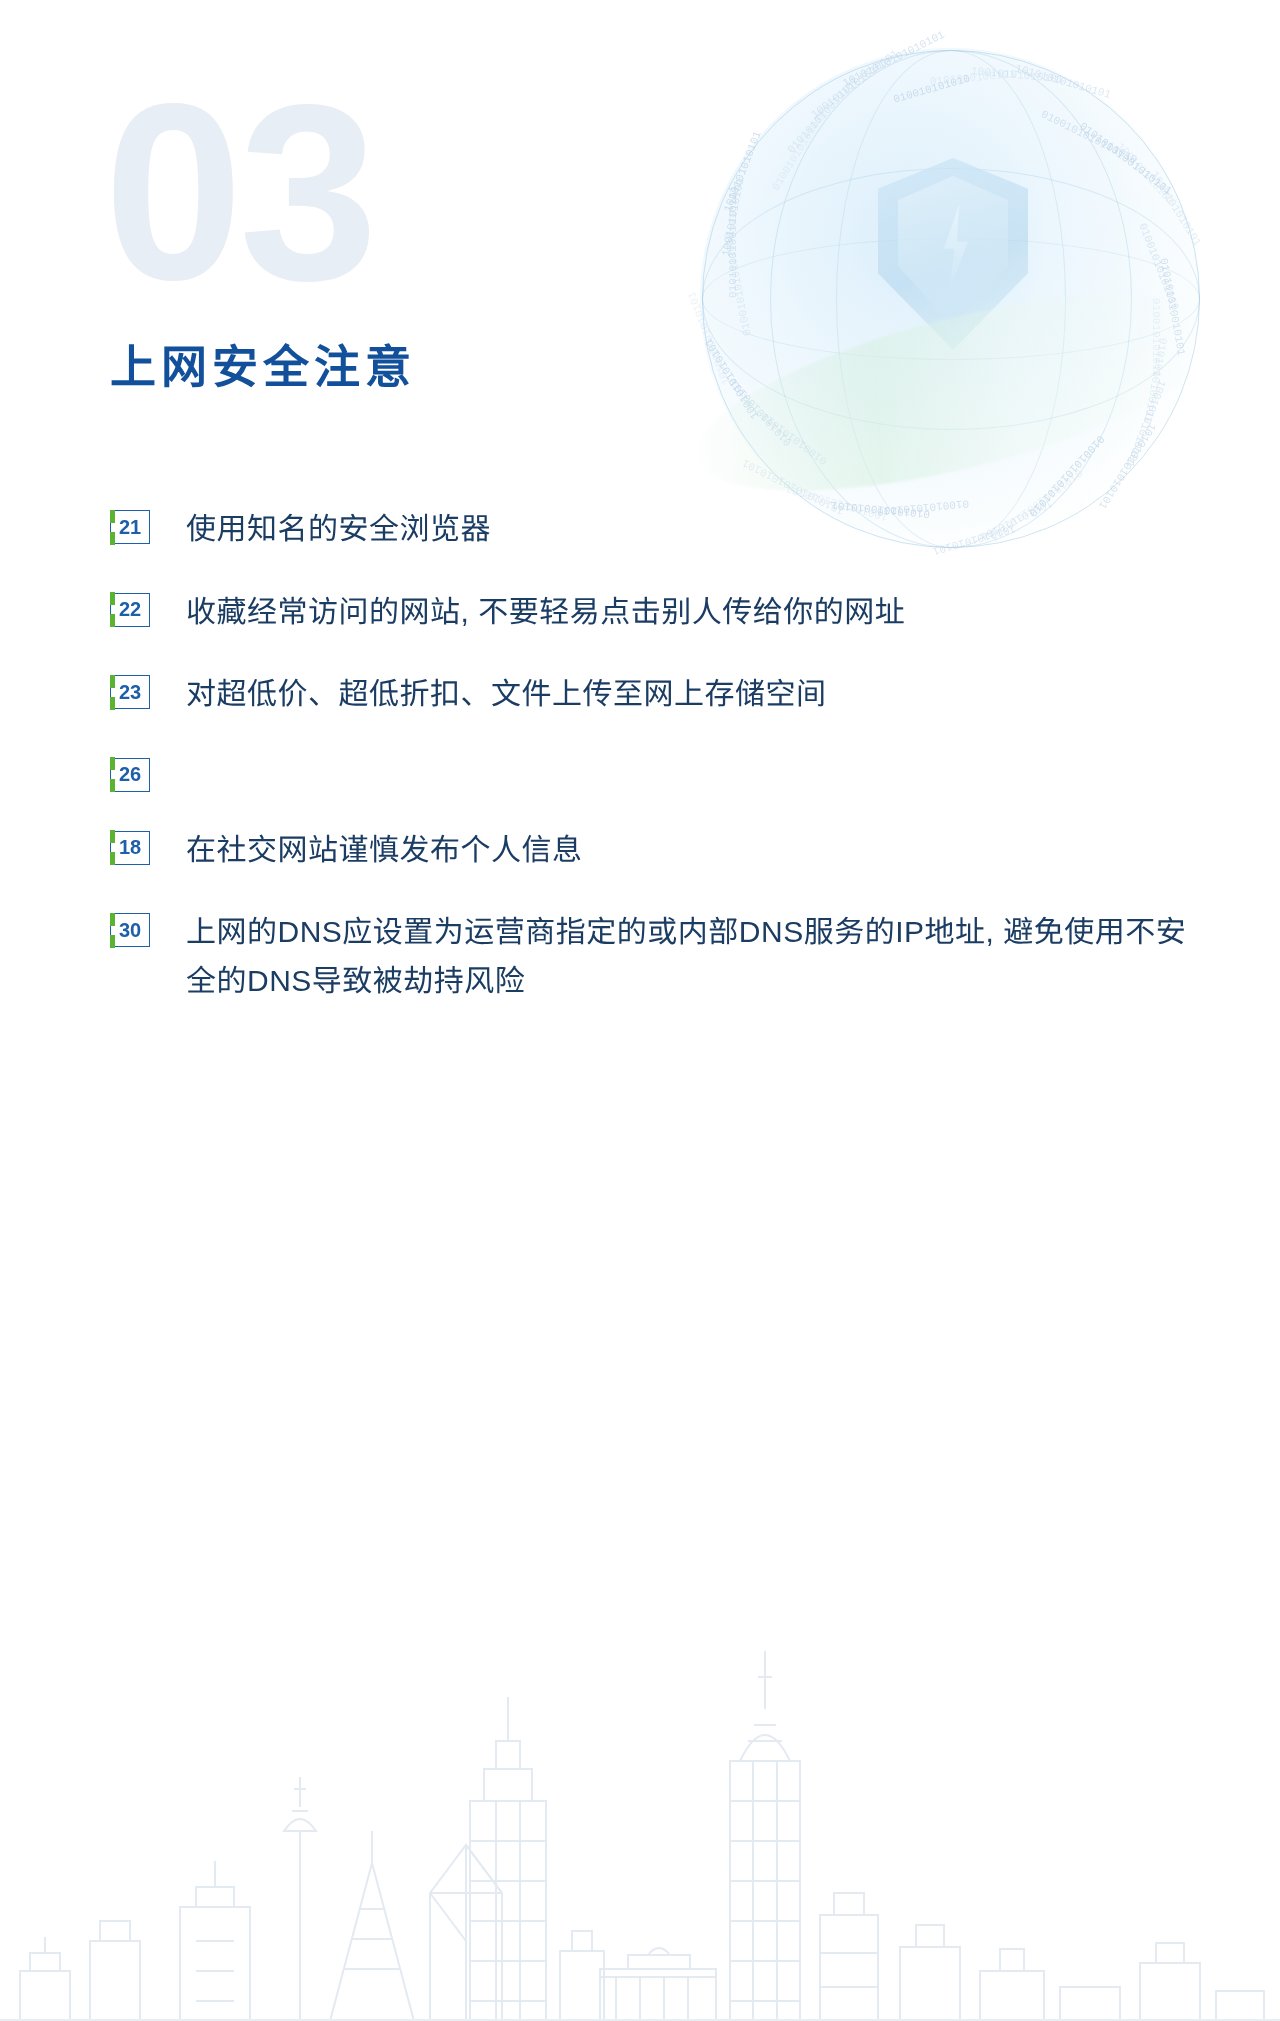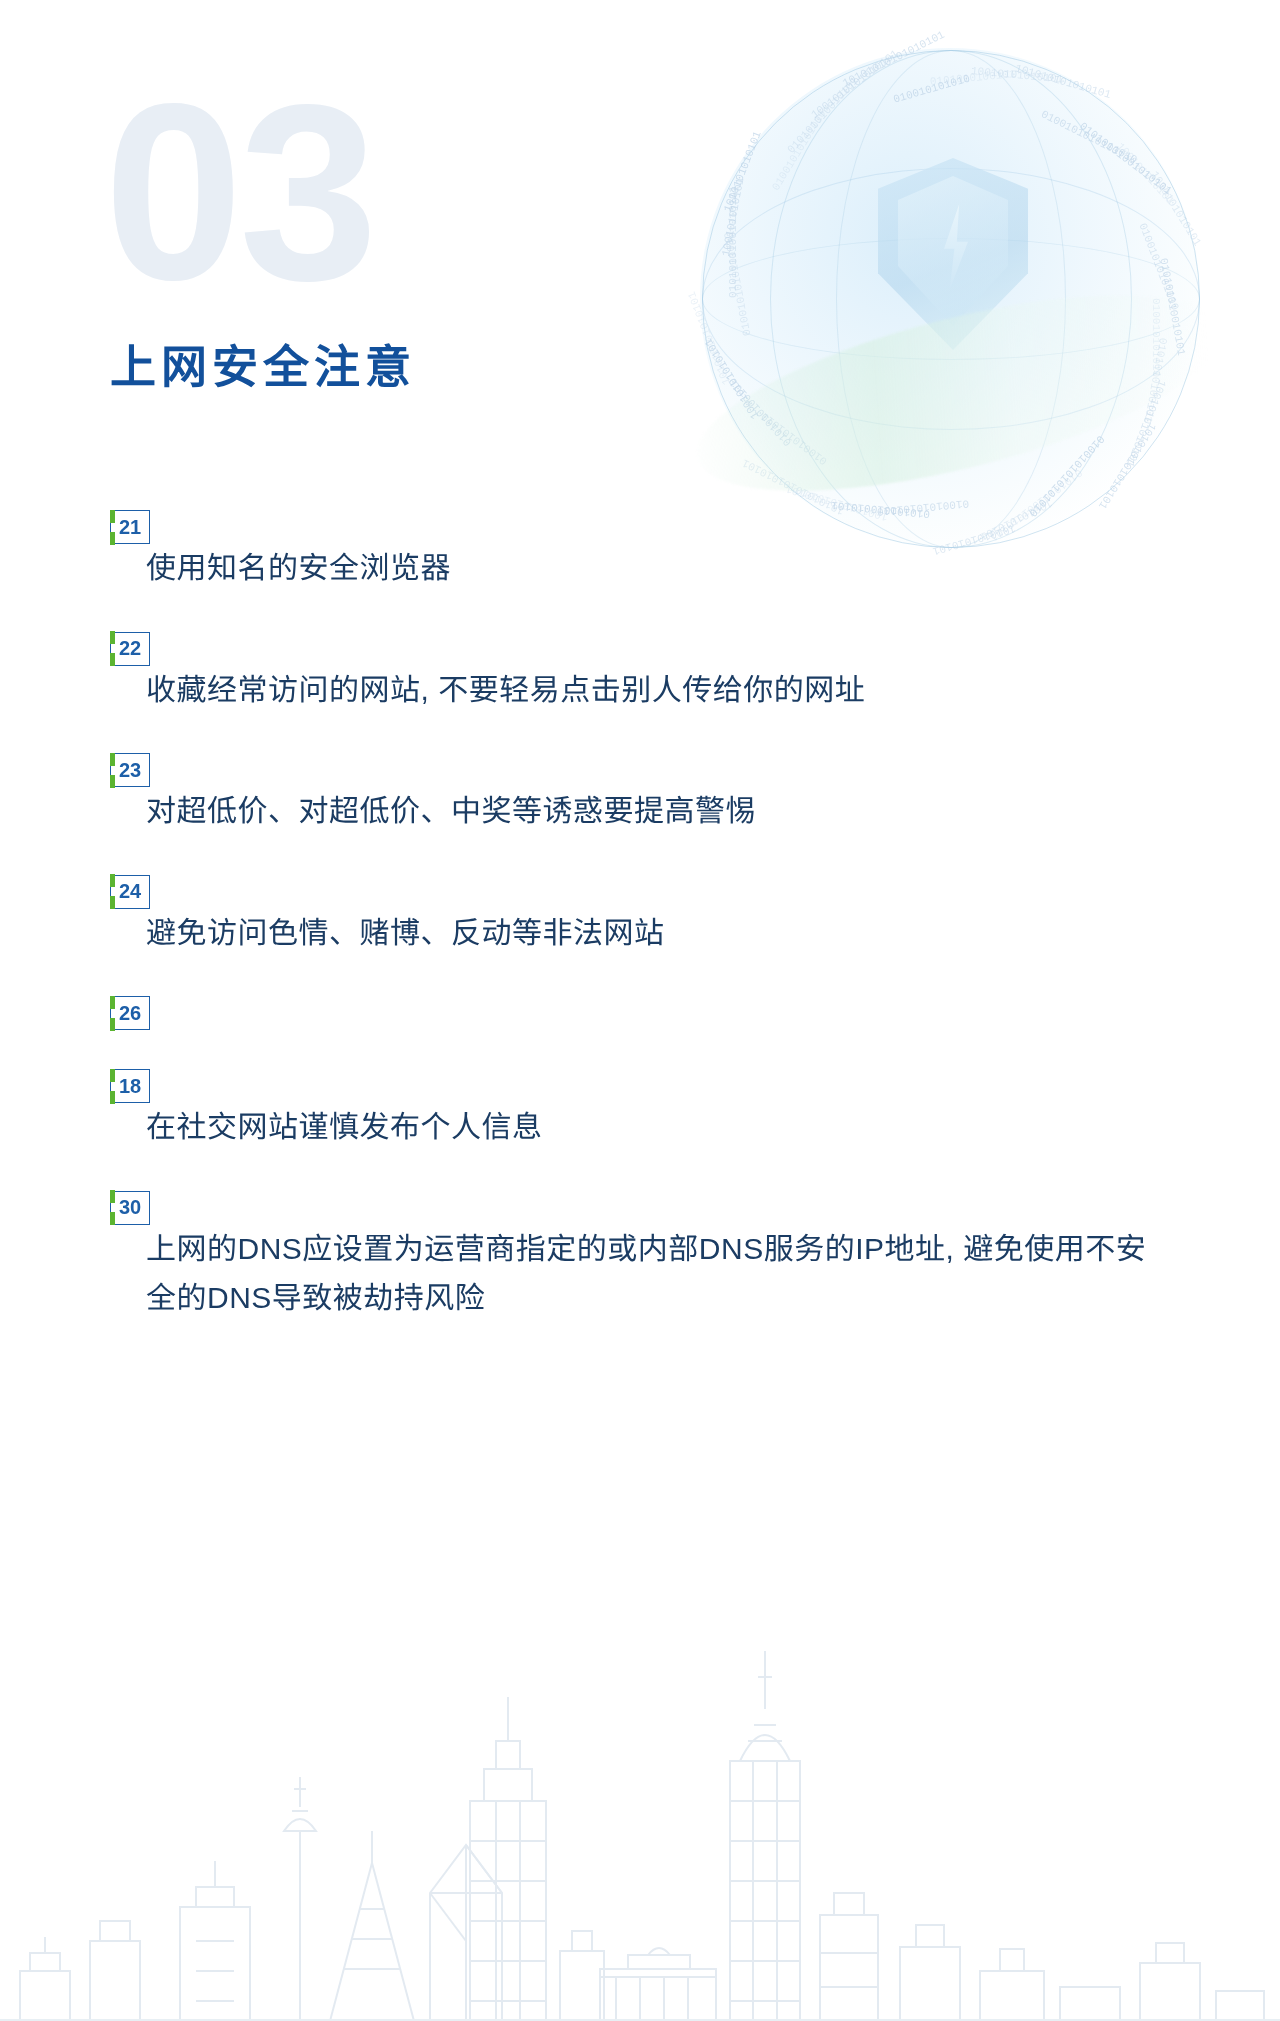--- a/index.html
+++ b/index.html
@@ -152,21 +152,20 @@
   .list {
     position: absolute;
     left: 110px;
     top: 505px;
     width: 1080px;
   }
   .item {
     display: flex;
     align-items: flex-start;
     margin-bottom: 34px;
-    flex-direction: column;
   }
   .num {
     flex: 0 0 auto;
     width: 40px;
     height: 34px;
     margin-top: 5px;
     position: relative;
     border: 1.5px solid #1d5fa8;
     box-sizing: border-box;
     display: flex;
@@ -332,25 +331,21 @@
     <div class="item">
       <div class="num">21</div>
       <div class="txt">使用知名的安全浏览器</div>
     </div>
     <div class="item">
       <div class="num">22</div>
       <div class="txt">收藏经常访问的网站, 不要轻易点击别人传给你的网址</div>
     </div>
     <div class="item">
       <div class="num">23</div>
-      <div class="txt">对超低价、对超低价、中奖等诱惑要提高警惕</div>
-    </div>
-    <div class="item">
-      <div class="num">24</div>
-      <div class="txt">避免访问色情、赌博、反动等非法网站</div>
+      <div class="txt">对超低价、超低折扣、文件上传至网上存储空间</div>
     </div>
     <div class="item">
       <div class="num">26</div>
     </div>
     <div class="item">
       <div class="num">18</div>
       <div class="txt">在社交网站谨慎发布个人信息</div>
     </div>
     <div class="item">
       <div class="num">30</div>

